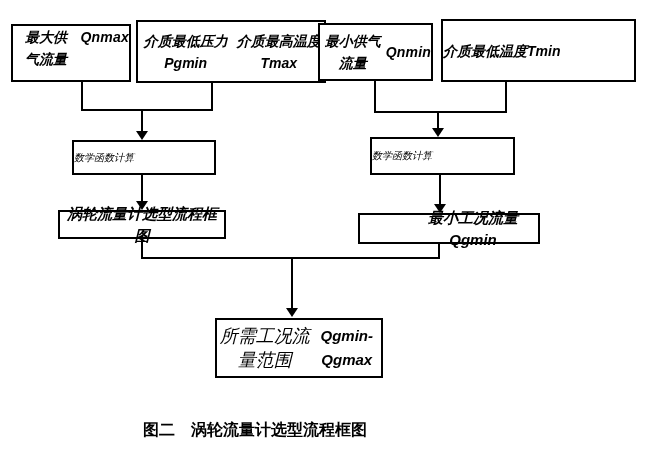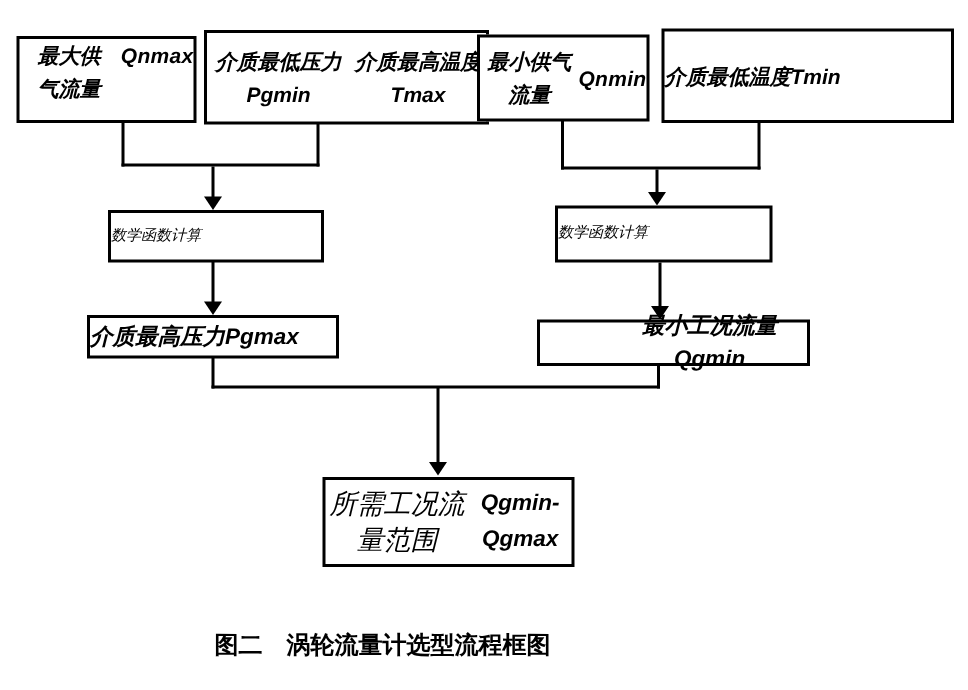--- a/index.html
+++ b/index.html
@@ -108,21 +108,21 @@
     <span>数学函数计算</span>
   </div>
 
   <div class="vline" style="left:141px;top:174px;height:28px;"></div>
   <div class="arrowhead" style="left:136px;top:201px;"></div>
 
   <div class="vline" style="left:439px;top:175px;height:30px;"></div>
   <div class="arrowhead" style="left:434px;top:204px;"></div>
 
   <div class="box qg" style="left:58px;top:210px;width:168px;height:29px;">
-    <span class="mix-bold">介质最高压力Pgmax</span>
+    <span class="mix-bold">涡轮流量计选型流程框图</span>
   </div>
 
   <div class="box qg" style="left:358px;top:213px;width:182px;height:31px;padding-left:48px;">
     <span class="mix-bold">最小工况流量Qgmin</span>
   </div>
 
   <div class="vline thin-line" style="left:141px;top:238px;height:21px;"></div>
   <div class="vline thin-line" style="left:438px;top:243px;height:16px;"></div>
   <div class="hline hthin" style="left:141px;top:257px;width:299px;"></div>
   <div class="vline" style="left:291px;top:258px;height:51px;"></div>

